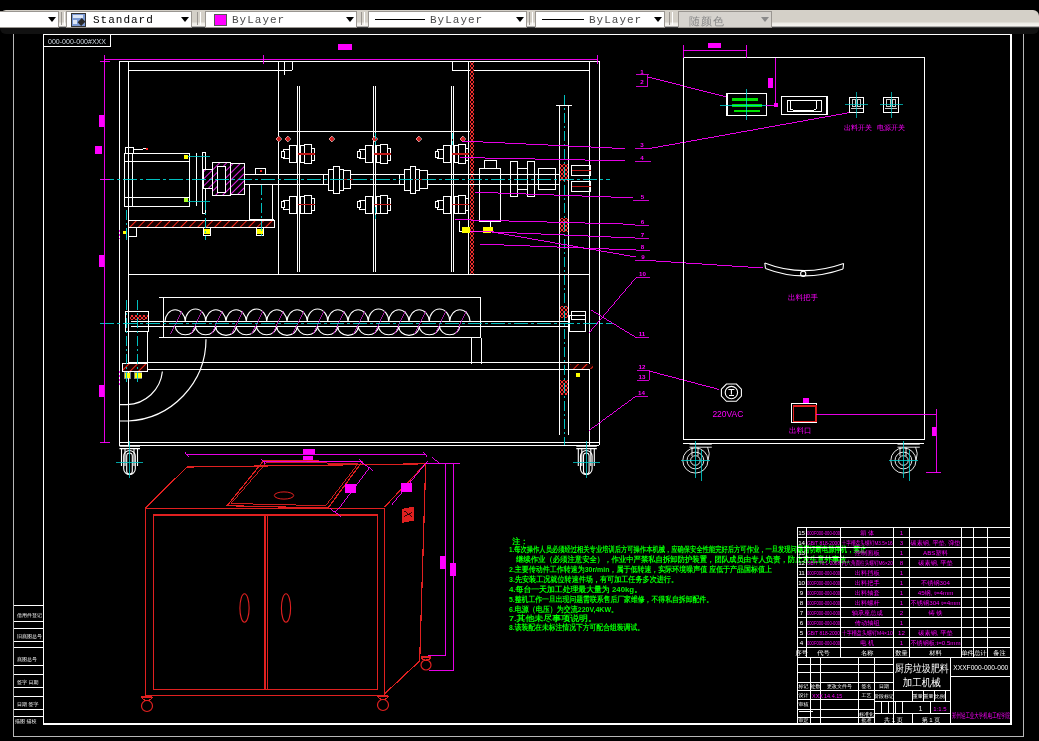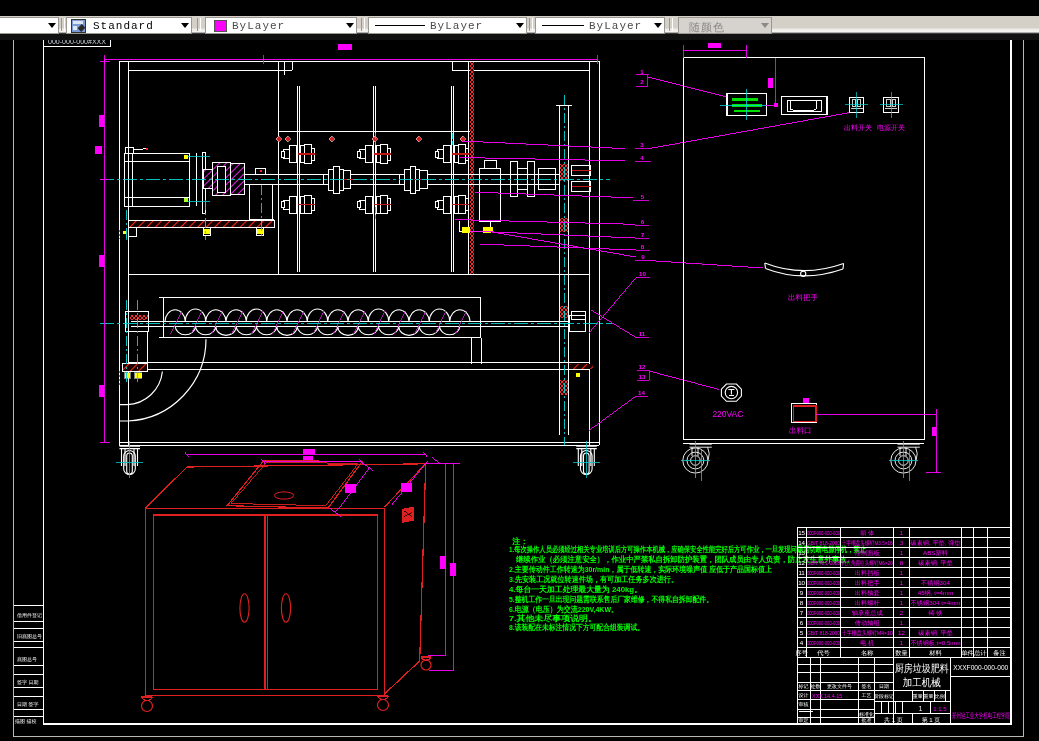--- a/index.html
+++ b/index.html
@@ -1,18 +1,18 @@
 <!DOCTYPE html>
 <html><head>
 <meta charset="utf-8">
 <style>
   html,body{margin:0;padding:0;width:1039px;height:741px;background:#000;overflow:hidden;}
-  #toolbar{position:absolute;left:0;top:16px;width:1039px;height:24px;z-index:5;
+  #toolbar{position:absolute;left:0;top:10px;width:1039px;height:24px;z-index:5;
     background:linear-gradient(to bottom,#d4d0c8 0px,#d4d0c8 12px,#eceae5 13px,#f7f5f1 16px,#6a6a6a 17px,#111 18px);
-    font-family:"Liberation Sans",sans-serif;}
+    font-family:"Liberation Sans",sans-serif;border-radius:6px;}
   .combo{position:absolute;top:1px;height:15px;background:#fff;border:1px solid #9a9691;}
   .combo .arr{position:absolute;right:2px;top:5px;width:0;height:0;border-left:4px solid transparent;border-right:4px solid transparent;border-top:5px solid #000;}
   .sep{position:absolute;top:2px;width:2px;height:13px;border-left:1px solid #9a9691;border-right:1px solid #fff;}
   .ctext{position:absolute;top:2px;font-size:11px;color:#000;font-family:"Liberation Mono",monospace;letter-spacing:1px;}
   svg{position:absolute;left:0;top:0;}
   text{font-family:"Liberation Sans",sans-serif;}
 </style>
 </head>
 <body>
 <div id="toolbar">

